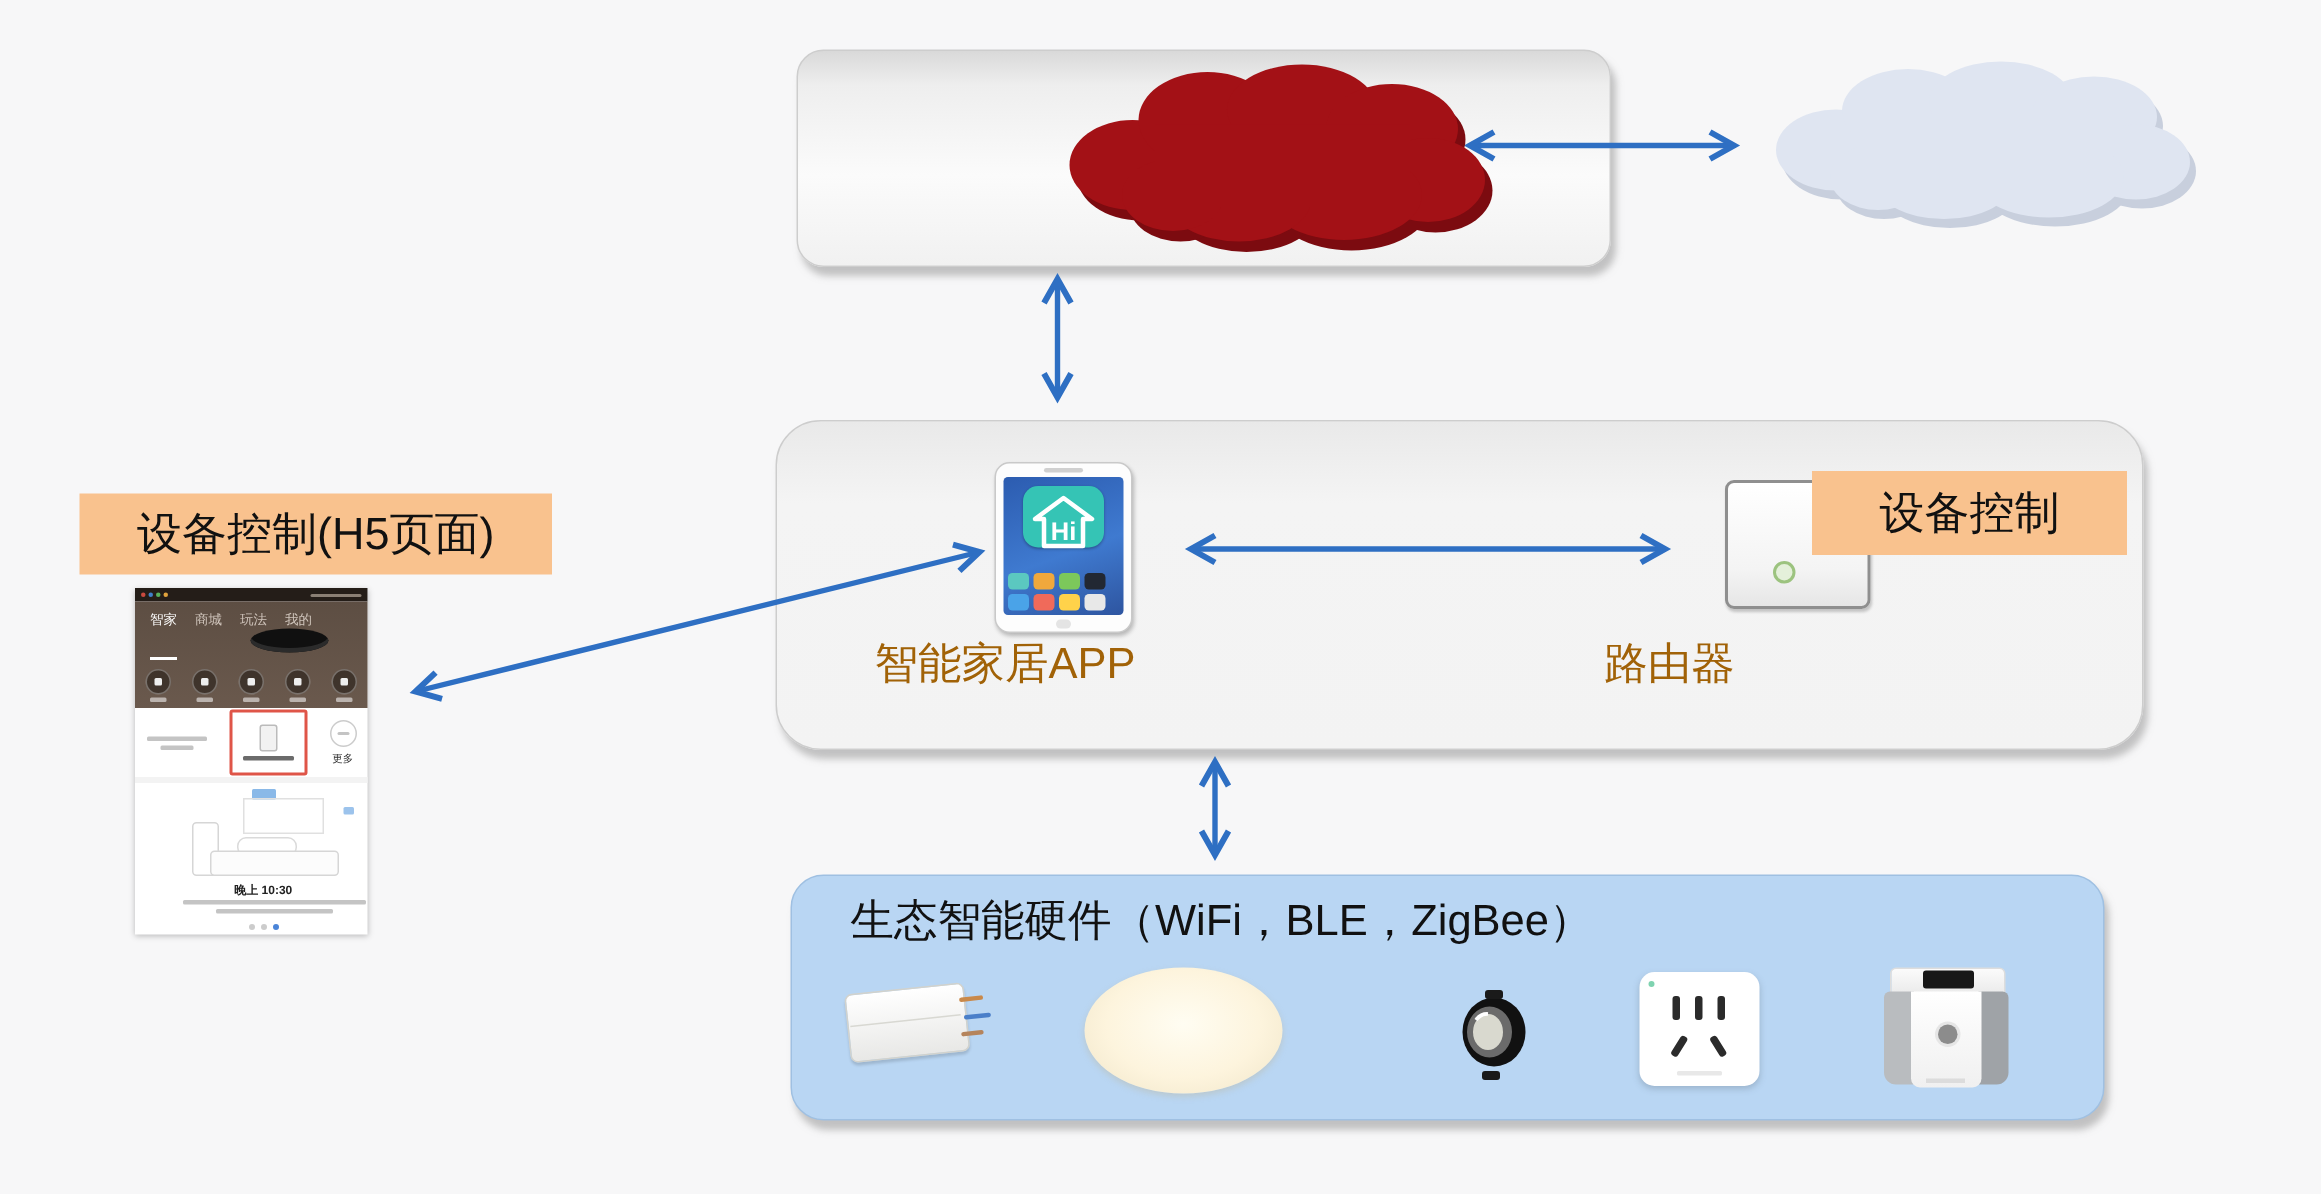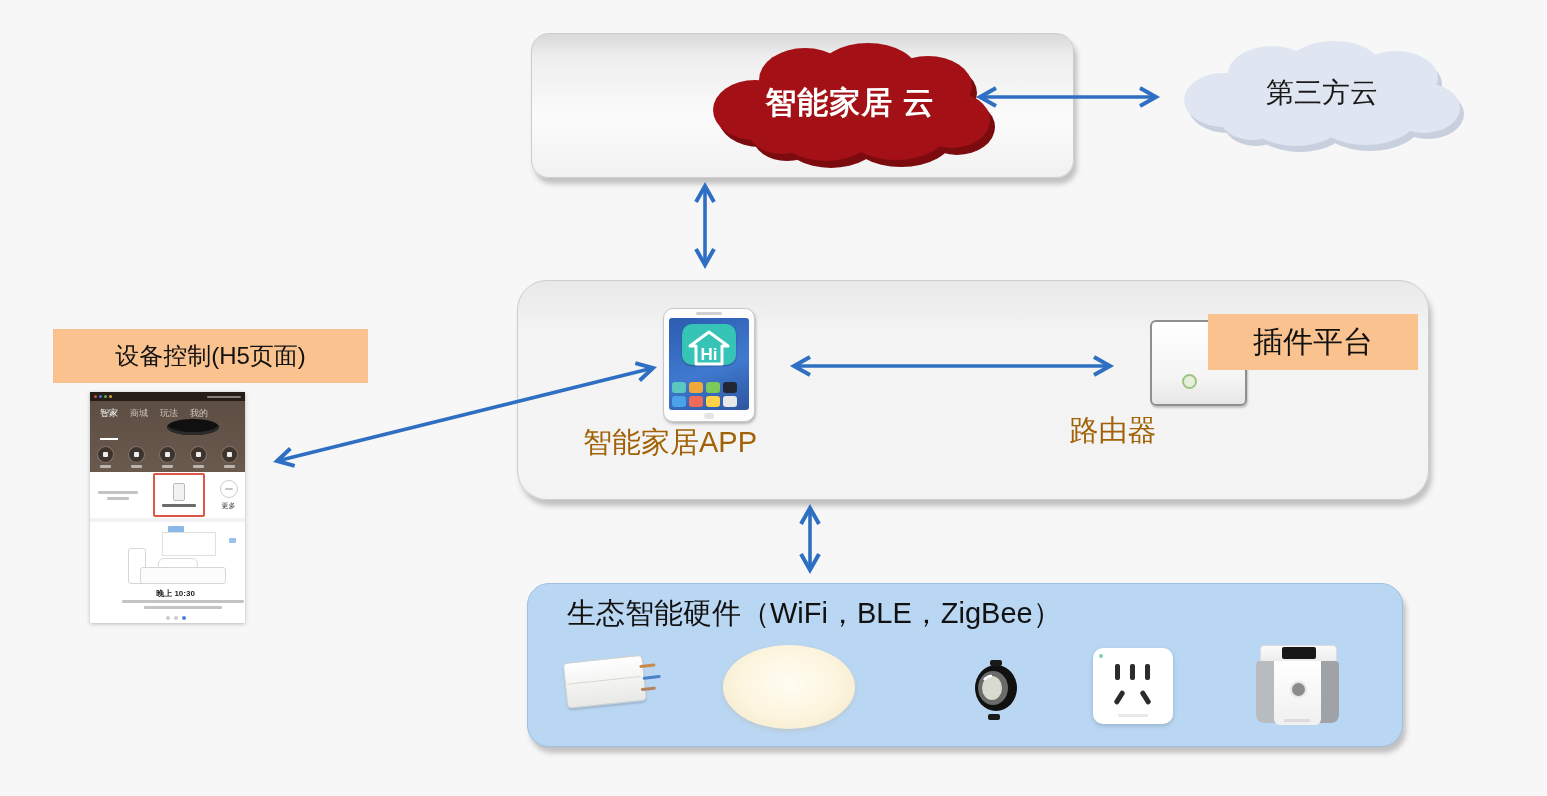--- a/index.html
+++ b/index.html
@@ -19,28 +19,28 @@
   .cloud-wrap{position:absolute;}
   .cloud-wrap svg{position:absolute;left:0;top:0;}
   .cloud-label{position:absolute;width:100%;text-align:center;font-weight:bold;}
   .red-cloud{left:700px;top:38px;width:300px;height:138px;z-index:3;}
   .red-cloud .cloud-label{top:44px;color:#ffffff;font-size:31px;letter-spacing:1px;}
   .gray-cloud{left:1172px;top:38px;width:300px;height:118px;z-index:3;}
   .gray-cloud .cloud-label{top:36px;color:#1a1a1a;font-weight:normal;font-size:28px;}
 
   
   .tag{position:absolute;background:#f9c28e;color:#111;display:flex;align-items:center;justify-content:center;z-index:4;}
-  .tag.device-control{left:53px;top:329px;width:315px;height:54px;font-size:24px;}
+  .tag.device-control{left:53px;top:329px;width:315px;height:54px;font-size:30px;}
   .tag.plugin{left:1208px;top:314px;width:210px;height:56px;font-size:30px;}
   .tag.middleware{left:876px;top:511px;width:432px;height:56px;font-size:29px;}
 
   
   .node-label{position:absolute;color:#a16207;font-size:29px;z-index:4;}
   .label-app{left:570px;top:423px;width:200px;text-align:center;}
-  .label-router{left:1058px;top:411px;width:110px;text-align:center;}
+  .label-router{left:1058px;top:423px;width:110px;text-align:center;}
   .hw-title{position:absolute;left:567px;top:594px;font-size:29px;color:#111;z-index:4;}
 
   
   .arrow-layer{position:absolute;left:0;top:0;z-index:2;pointer-events:none;}
 
   
   .phone{position:absolute;left:663px;top:308px;width:90px;height:112px;background:#fdfdfd;border:1px solid #c9c9c9;
          border-radius:10px;box-shadow:1px 2px 3px rgba(0,0,0,.25);z-index:3;}
   .phone .screen{position:absolute;left:5px;top:9px;right:5px;bottom:11px;border-radius:3px;
          background:linear-gradient(160deg,#2c5cb0 0%,#3f7ad0 55%,#2e55a0 100%);overflow:hidden;}
@@ -167,21 +167,20 @@
           <ellipse cx="105" cy="42" rx="46" ry="32"></ellipse>
         <ellipse cx="168" cy="35" rx="50" ry="30"></ellipse>
           <ellipse cx="228" cy="48" rx="44" ry="30"></ellipse>
         <ellipse cx="252" cy="82" rx="38" ry="28"></ellipse>
           <ellipse cx="196" cy="92" rx="52" ry="30"></ellipse>
         <ellipse cx="126" cy="95" rx="48" ry="28"></ellipse>
           <ellipse cx="82" cy="92" rx="34" ry="24"></ellipse>
         <rect x="70" y="45" width="170" height="55"></rect>
       </g>
     </svg>
-    <div class="cloud-label">智能家居 云</div>
   </div>
 
   <div class="cloud-wrap gray-cloud">
     <svg width="300" height="118" viewBox="0 0 300 118">
       <g fill="#C8CFDD" transform="translate(4,6)">
         <ellipse cx="52" cy="62" rx="40" ry="27"></ellipse>
           <ellipse cx="100" cy="36" rx="44" ry="28"></ellipse>
         <ellipse cx="162" cy="30" rx="48" ry="27"></ellipse>
           <ellipse cx="224" cy="40" rx="42" ry="27"></ellipse>
         <ellipse cx="252" cy="70" rx="36" ry="25"></ellipse>
@@ -194,21 +193,20 @@
           <ellipse cx="100" cy="36" rx="44" ry="28"></ellipse>
         <ellipse cx="162" cy="30" rx="48" ry="27"></ellipse>
           <ellipse cx="224" cy="40" rx="42" ry="27"></ellipse>
         <ellipse cx="252" cy="70" rx="36" ry="25"></ellipse>
           <ellipse cx="194" cy="80" rx="50" ry="27"></ellipse>
         <ellipse cx="124" cy="83" rx="46" ry="25"></ellipse>
           <ellipse cx="80" cy="80" rx="32" ry="22"></ellipse>
         <rect x="66" y="38" width="170" height="48"></rect>
       </g>
     </svg>
-    <div class="cloud-label">第三方云</div>
   </div>
 
   <div class="phone">
     <div class="earpiece"></div>
     <div class="screen">
       <div class="appgrid">
         <i style="background:#5bc8c0"></i>
           <i style="background:#f0a83c"></i>
           <i style="background:#7cc85b"></i>
           <i style="background:#222833"></i>
@@ -227,21 +225,21 @@
     <div class="homebtn"></div>
   </div>
   <div class="node-label label-app">智能家居APP</div>
 
   <div class="router">
     <div class="led"></div>
   </div>
   <div class="node-label label-router">路由器</div>
 
   <div class="tag device-control">设备控制(H5页面)</div>
-  <div class="tag plugin">插件平台</div>
+  <div class="tag plugin">设备控制</div>
 
   <div class="hw-title">生态智能硬件（WiFi，BLE，ZigBee）</div>
 
   <div class="dev-abs gateway">
     <div class="body"></div>
     <div class="seam"></div>
     <span class="wire" style="left:76px;top:16px;width:16px;background:#c9894a"></span>
     <span class="wire" style="left:78px;top:28px;width:18px;background:#4a7fc9"></span>
     <span class="wire" style="left:75px;top:39px;width:15px;background:#b5845c"></span>
   </div>

